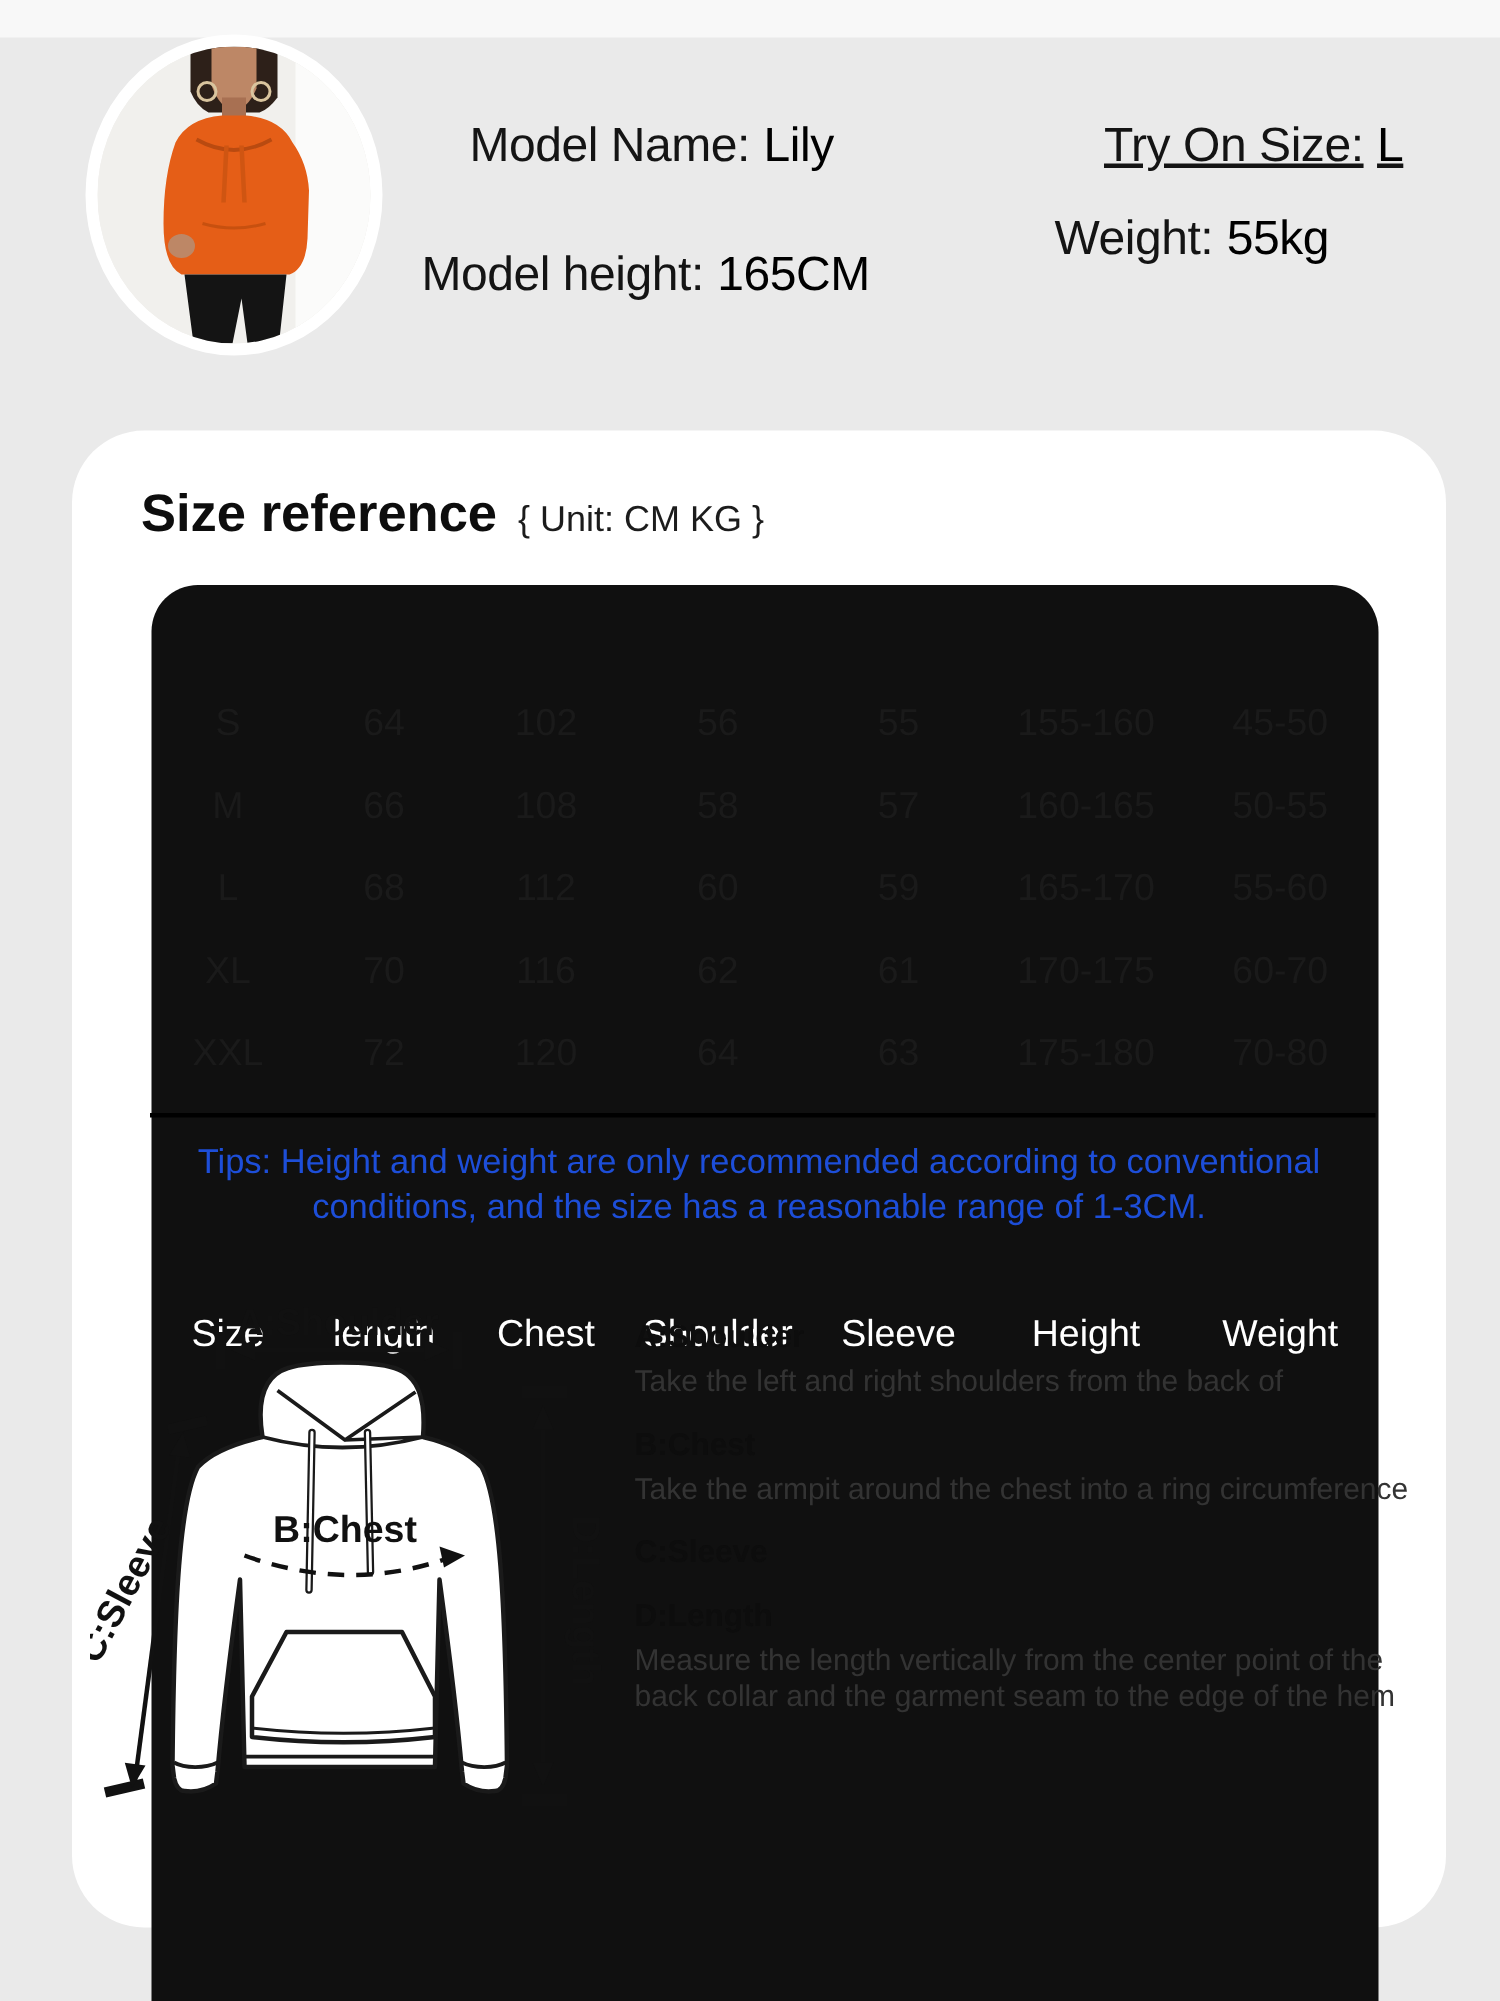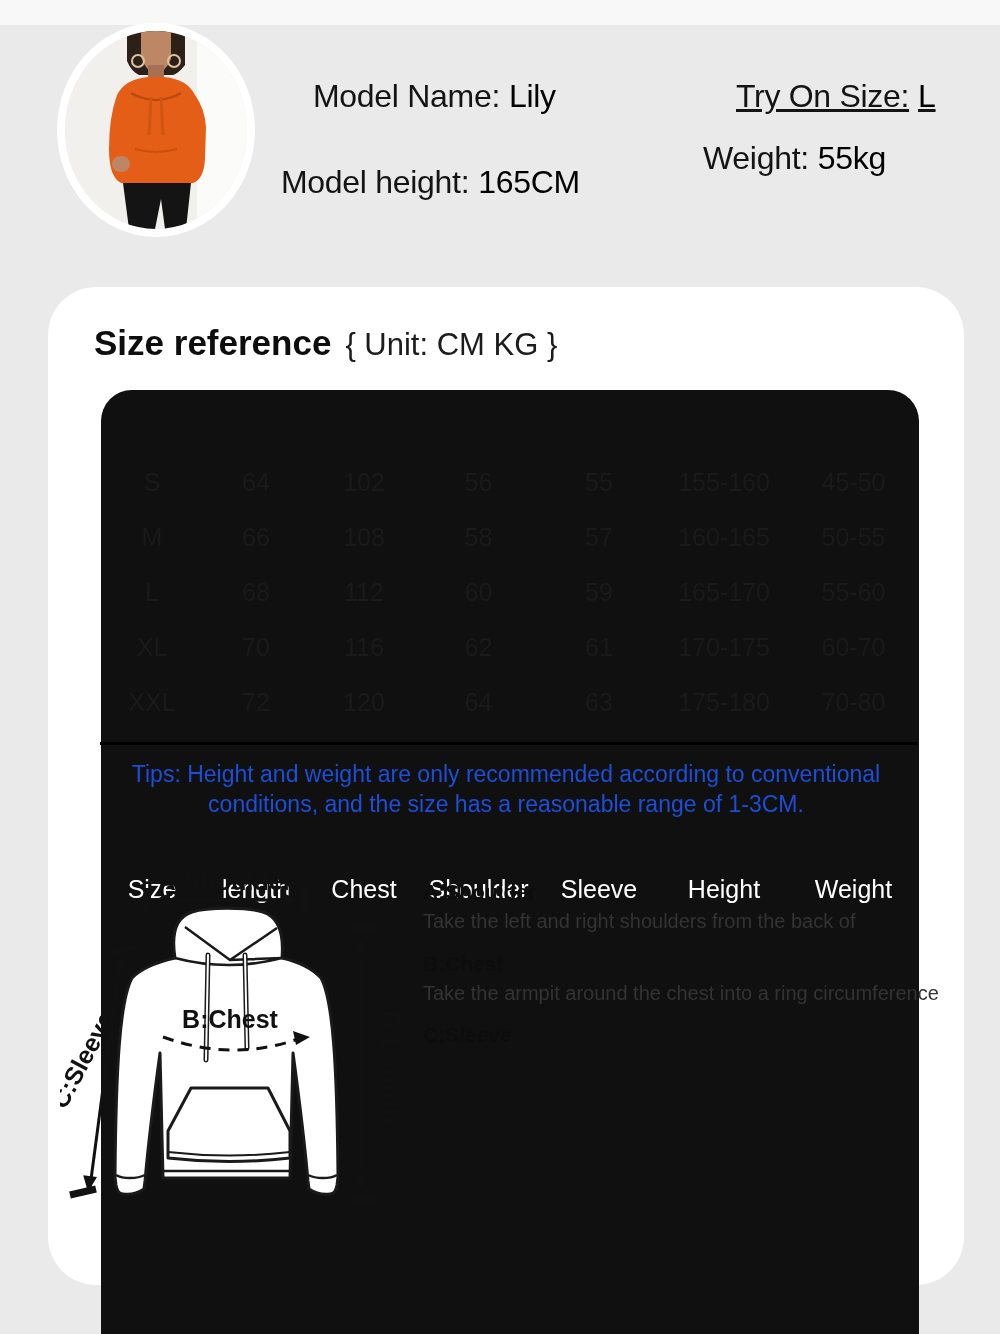--- a/index.html
+++ b/index.html
@@ -21,21 +21,21 @@
   #mi-name{left:313px;top:78px;}
   #mi-size{left:736px;top:78px;text-decoration:underline;}
   #mi-height{left:281px;top:140px;margin-top:24px;}
   #mi-weight{left:703px;top:140px;}
   
   .card{
     position:absolute;left:48px;top:287px;width:916px;height:998px;
     background:#ffffff;border-radius:48px;
   }
   .sr-title{position:absolute;left:46px;top:36px;margin:0;font-size:35px;font-weight:bold;color:#0d0d0d;white-space:nowrap;}
-  .sr-title .unit{font-size:31px;font-weight:400;color:#1c1c1c;margin-left:14px;}
+  .sr-title .unit{font-size:24px;font-weight:400;color:#1c1c1c;margin-left:14px;}
   .thead{
     position:absolute;left:53px;top:103px;width:818px;height:62px;
     background:#101010;border-radius:31px;color:#ffffff;font-size:25px;
   }
   .grid7{display:grid;grid-template-columns:102px 106px 110px 119px 122px 128px 131px;align-items:center;justify-items:center;height:100%;}
   .tbody{position:absolute;left:53px;top:168px;width:818px;}
   .trow{height:55px;font-size:25px;color:#1a1a1a;}
   .t-line{position:absolute;left:52px;top:455px;width:817px;height:3px;background:#000;}
   .tips{position:absolute;left:0;top:472px;width:916px;margin:0;text-align:center;font-size:23px;line-height:30px;color:#1d4ed8;}
   
@@ -215,14 +215,19 @@
       <h3>A:Shoulder</h3>
       <div class="gl">Take the left and right shoulders from the back of</div>
     </div>
     <div class="guide-item">
       <h3>B:Chest</h3>
       <div class="gl">Take the armpit around the chest into a ring circumference</div>
     </div>
     <div class="guide-item">
       <h3>C:Sleeve</h3>
     </div>
+    <div class="guide-item">
+      <h3>D:Length</h3>
+      <div class="gl">Measure the length vertically from the center point of the</div>
+      <div class="gl">back collar and the garment seam to the edge of the hem</div>
+    </div>
   </div>
 </div>
 
 </body></html>

